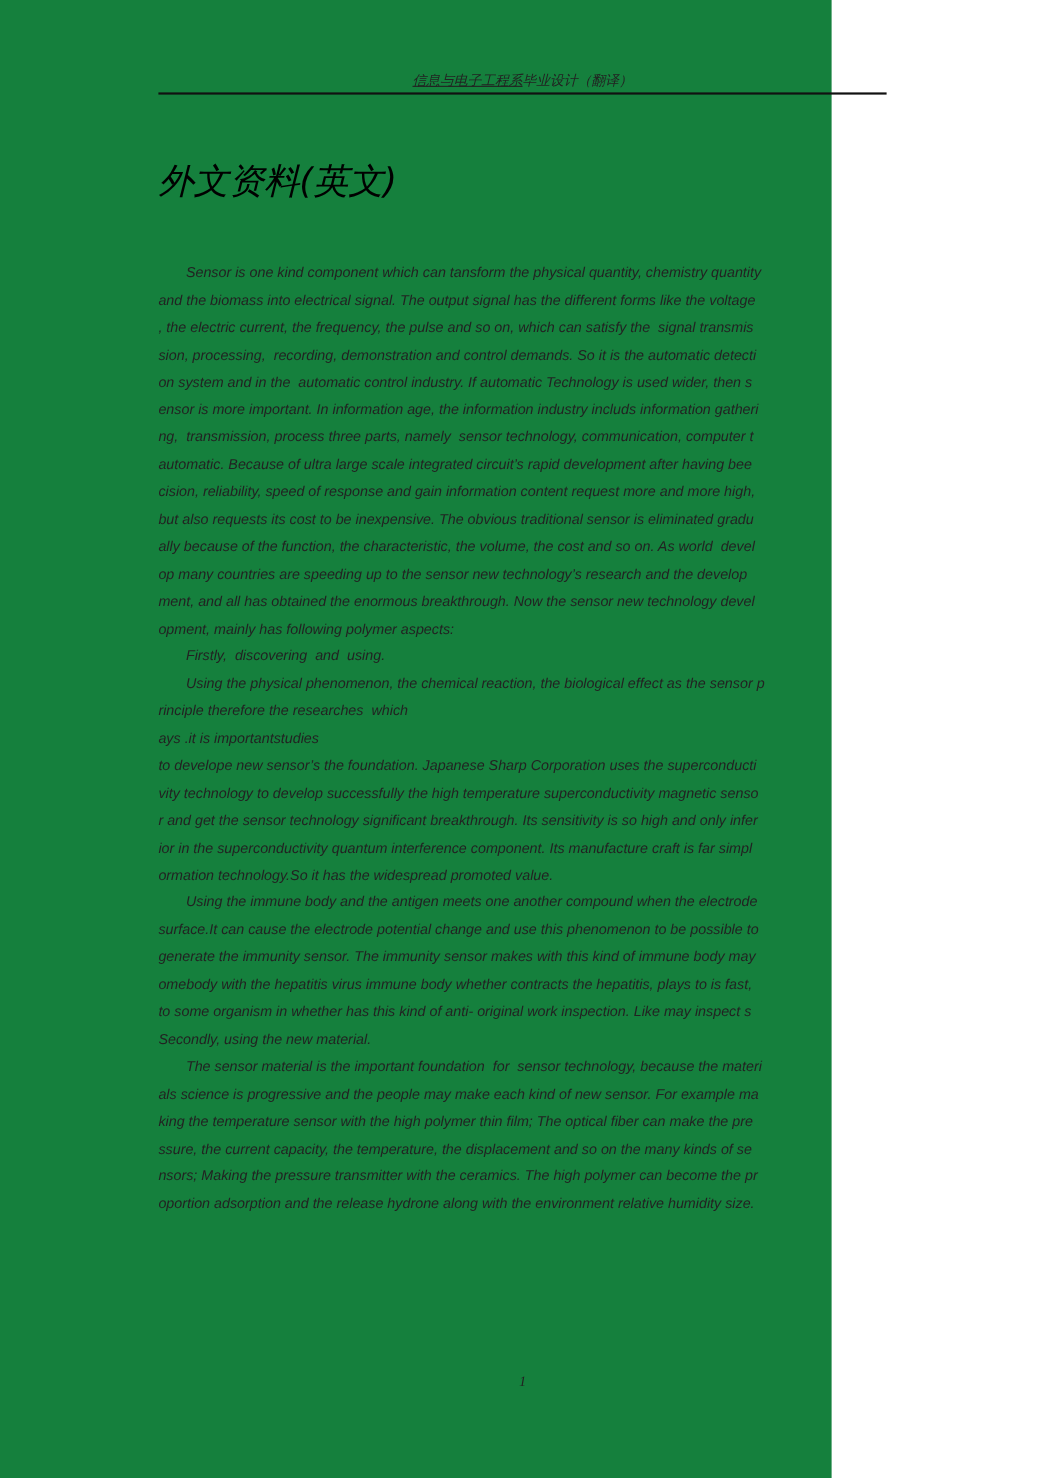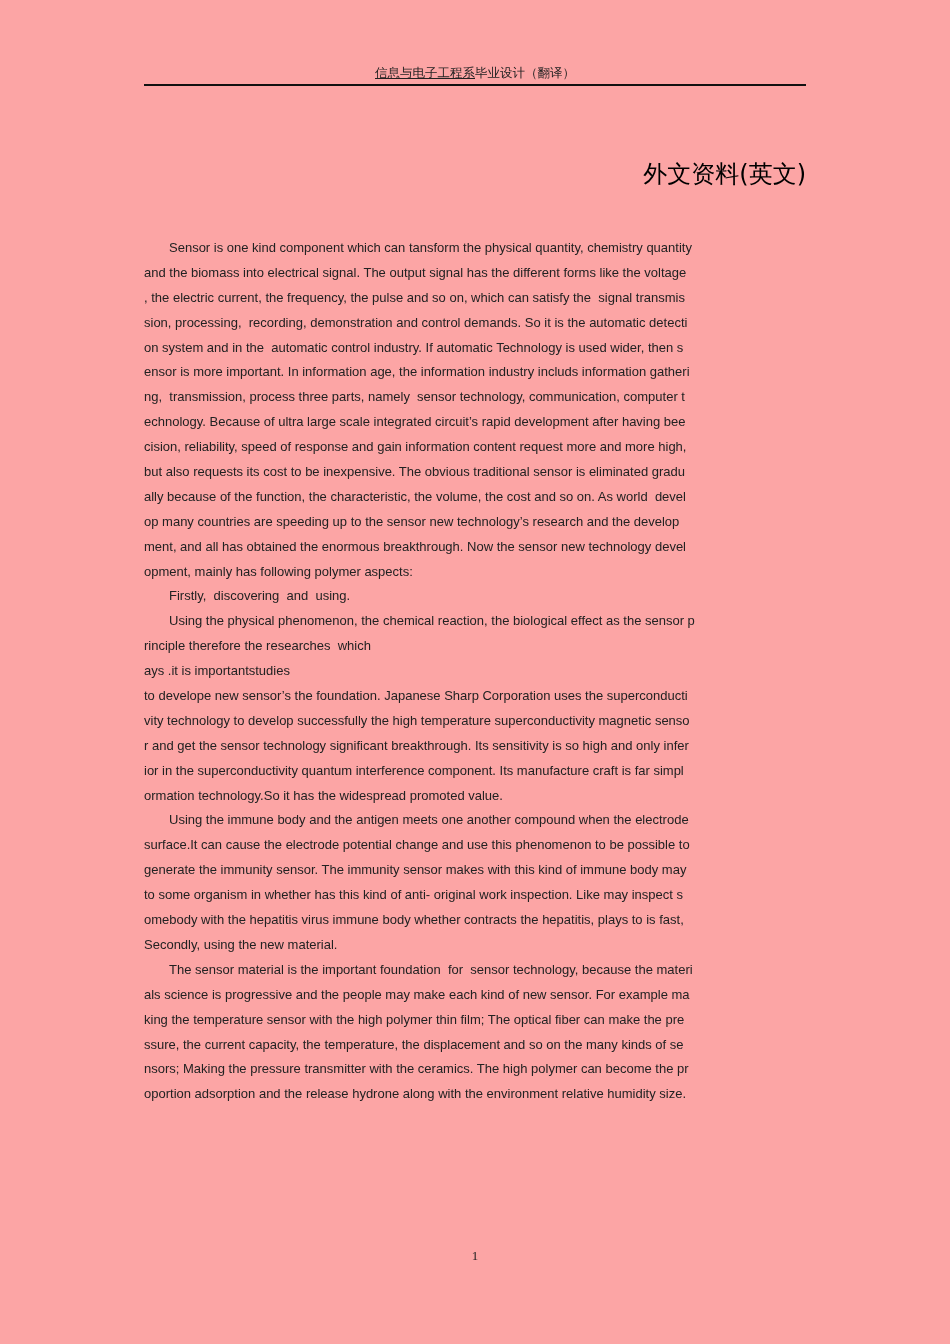--- a/index.html
+++ b/index.html
@@ -1,27 +1,27 @@
 <!DOCTYPE html>
 <html><head>
 <meta charset="utf-8">
 <style>
   html, body { margin: 0; padding: 0; background: #ffffff; }
   body { width: 950px; height: 1344px; position: relative; overflow: hidden; color: #1a1a1a; }
-  .page { position: absolute; left: 0; top: 0; width: 950px; height: 1344px; background: #fca5a5; }
+  .page { position: absolute; left: 0; top: 0; width: 756px; height: 1344px; background: #15803d; font-style: italic; }
   .header {
     position: absolute; left: 144px; top: 64px; width: 662px; height: 20px;
     border-bottom: 2px solid #111;
     text-align: center;
     font-family: "DejaVu Serif", serif; font-size: 12.5px; line-height: 18px; color: #222;
   }
   .header .u { text-decoration: underline; }
   .title {
-    position: absolute; left: 144px; top: 152px; width: 662px; text-align: right;
-    font-family: "DejaVu Sans", sans-serif; font-size: 24px; line-height: 44px; color: #000;
+    position: absolute; left: 144px; top: 142px; width: 662px; text-align: left;
+    font-family: "DejaVu Sans", sans-serif; font-size: 32px; line-height: 44px; color: #000;
   }
   .body {
     position: absolute; left: 144px; top: 236px; width: 720px;
     font-family: "Liberation Sans", sans-serif; font-size: 13px; line-height: 24.9px; color: #222;
   }
   .line { white-space: pre; height: 24.9px; }
   .indent { padding-left: 25px; }
   .pagenum {
     position: absolute; left: 440px; top: 1248px; width: 70px; text-align: center;
     font-family: "Liberation Serif", serif; font-size: 13px; color: #222;
@@ -38,41 +38,41 @@
   <div class="title">外文资料(英文)</div>
 
   <div class="body" id="body-text">
       <div class="line indent">Sensor is one kind component which can tansform the physical quantity, chemistry quantity</div>
       <div class="line">and the biomass into electrical signal. The output signal has the different forms like the voltage</div>
       <div class="line">, the electric current, the frequency, the pulse and so on, which can satisfy the  signal transmis</div>
       <div class="line">sion, processing,  recording, demonstration and control demands. So it is the automatic detecti</div>
       <div class="line">on system and in the  automatic control industry. If automatic Technology is used wider, then s</div>
       <div class="line">ensor is more important. In information age, the information industry includs information gatheri</div>
       <div class="line">ng,  transmission, process three parts, namely  sensor technology, communication, computer t</div>
-      <div class="line">echnology. Because of ultra large scale integrated circuit’s rapid development after having bee</div>
+      <div class="line">automatic. Because of ultra large scale integrated circuit’s rapid development after having bee</div>
       <div class="line">cision, reliability, speed of response and gain information content request more and more high,</div>
       <div class="line">but also requests its cost to be inexpensive. The obvious traditional sensor is eliminated gradu</div>
       <div class="line">ally because of the function, the characteristic, the volume, the cost and so on. As world  devel</div>
       <div class="line">op many countries are speeding up to the sensor new technology’s research and the develop</div>
       <div class="line">ment, and all has obtained the enormous breakthrough. Now the sensor new technology devel</div>
       <div class="line">opment, mainly has following polymer aspects:</div>
       <div class="line indent">Firstly,  discovering  and  using.</div>
       <div class="line indent">Using the physical phenomenon, the chemical reaction, the biological effect as the sensor p</div>
       <div class="line">rinciple therefore the researches  which</div>
       <div class="line">ays .it is importantstudies</div>
       <div class="line">to develope new sensor’s the foundation. Japanese Sharp Corporation uses the superconducti</div>
       <div class="line">vity technology to develop successfully the high temperature superconductivity magnetic senso</div>
       <div class="line">r and get the sensor technology significant breakthrough. Its sensitivity is so high and only infer</div>
       <div class="line">ior in the superconductivity quantum interference component. Its manufacture craft is far simpl</div>
       <div class="line">ormation technology.So it has the widespread promoted value.</div>
       <div class="line indent">Using the immune body and the antigen meets one another compound when the electrode</div>
       <div class="line">surface.It can cause the electrode potential change and use this phenomenon to be possible to</div>
       <div class="line">generate the immunity sensor. The immunity sensor makes with this kind of immune body may</div>
+      <div class="line">omebody with the hepatitis virus immune body whether contracts the hepatitis, plays to is fast,</div>
       <div class="line">to some organism in whether has this kind of anti- original work inspection. Like may inspect s</div>
-      <div class="line">omebody with the hepatitis virus immune body whether contracts the hepatitis, plays to is fast,</div>
       <div class="line">Secondly, using the new material.</div>
       <div class="line indent">The sensor material is the important foundation  for  sensor technology, because the materi</div>
       <div class="line">als science is progressive and the people may make each kind of new sensor. For example ma</div>
       <div class="line">king the temperature sensor with the high polymer thin film; The optical fiber can make the pre</div>
       <div class="line">ssure, the current capacity, the temperature, the displacement and so on the many kinds of se</div>
       <div class="line">nsors; Making the pressure transmitter with the ceramics. The high polymer can become the pr</div>
       <div class="line">oportion adsorption and the release hydrone along with the environment relative humidity size.</div>
     </div>
 
   <div class="pagenum">1</div>

